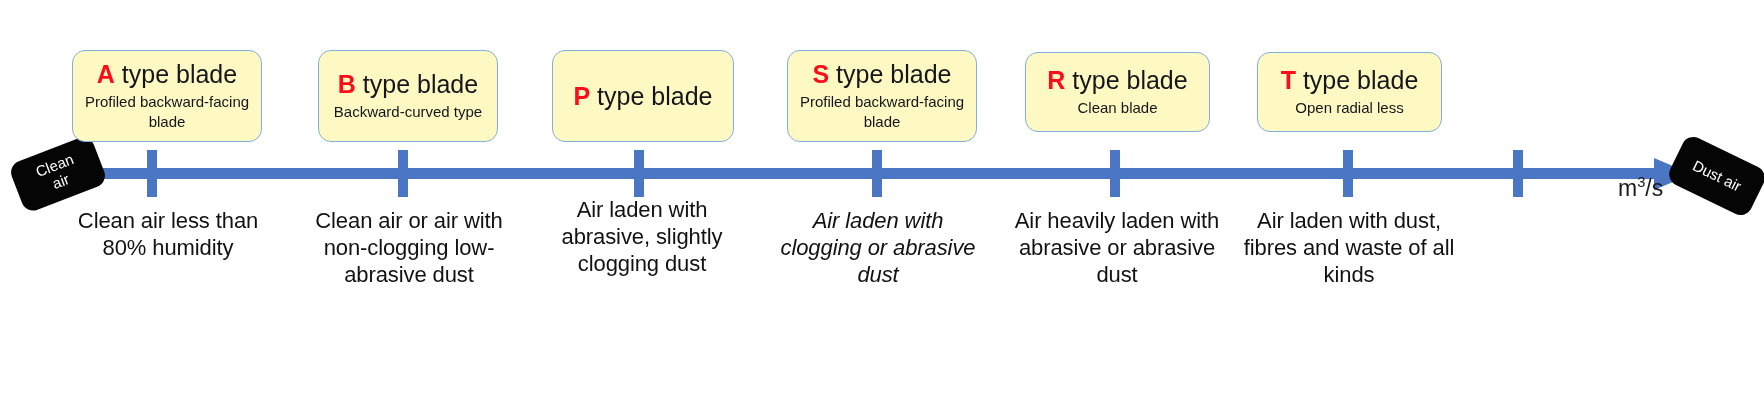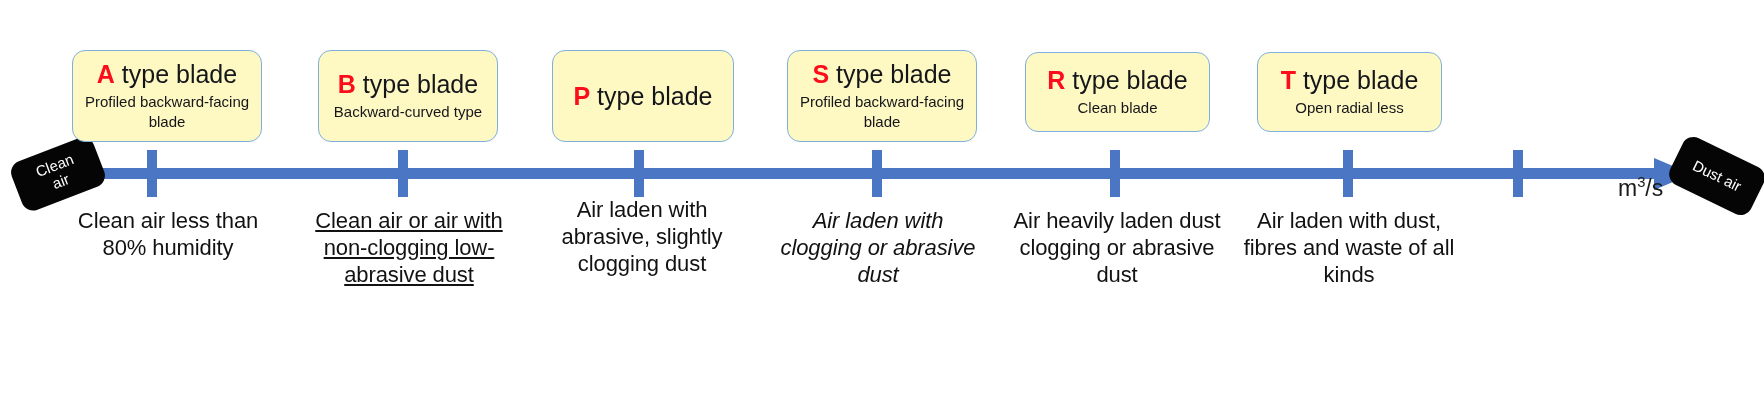--- a/index.html
+++ b/index.html
@@ -189,20 +189,20 @@
         <div class="blade-title"><span class="letter">R</span><span> type blade</span></div>
         <div class="blade-sub">Clean blade</div>
       </div>
       <div class="blade-box" style="left: 1257px; top: 52px; width: 185px; height: 80px;">
         <div class="blade-title"><span class="letter">T</span><span> type blade</span></div>
         <div class="blade-sub">Open radial less</div>
       </div>
     </div>
   <div id="captions">
       <div class="caption" style="left: 62px; top: 208px; width: 212px;">Clean air less than 80% humidity</div>
-      <div class="caption" style="left: 303px; top: 208px; width: 212px; text-decoration: underline;">Clean air or air with non-clogging low-abrasive dust</div>
+      <div class="caption" style="left: 303px; top: 208px; width: 212px;">Clean air or air with non-clogging low-abrasive dust</div>
       <div class="caption" style="left: 536px; top: 197px; width: 212px;">Air laden with abrasive, slightly clogging dust</div>
       <div class="caption" style="left: 772px; top: 208px; width: 212px; font-style: italic;">Air laden with clogging or abrasive dust</div>
-      <div class="caption" style="left: 1008px; top: 208px; width: 218px;">Air heavily laden dust clogging or abrasive dust</div>
+      <div class="caption" style="left: 1008px; top: 208px; width: 218px;">Air heavily laden with abrasive or abrasive dust</div>
       <div class="caption" style="left: 1243px; top: 208px; width: 212px;">Air laden with dust, fibres and waste of all kinds</div>
     </div>
 
 </div>
 
 </body></html>

